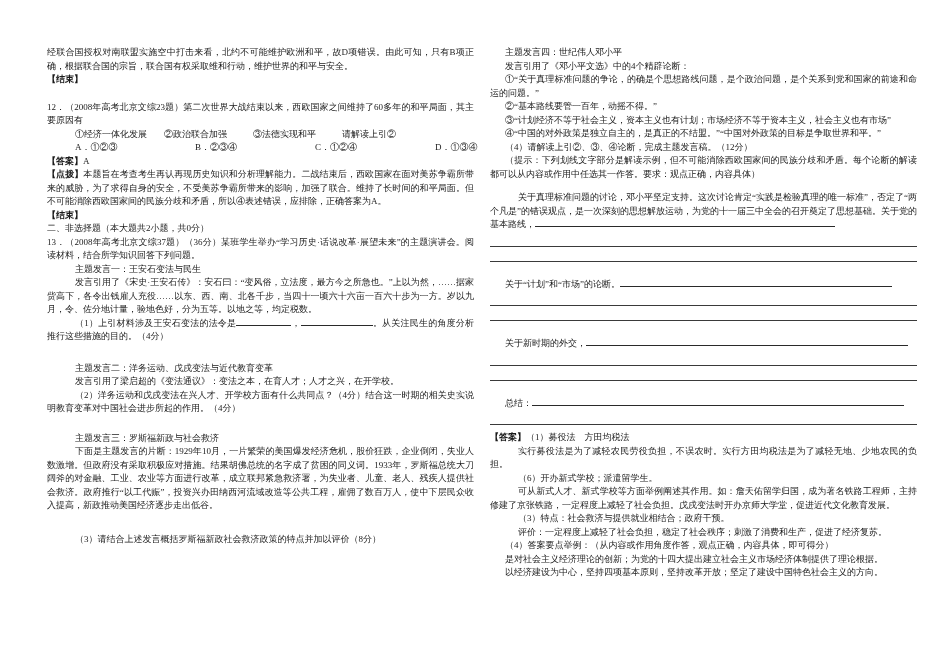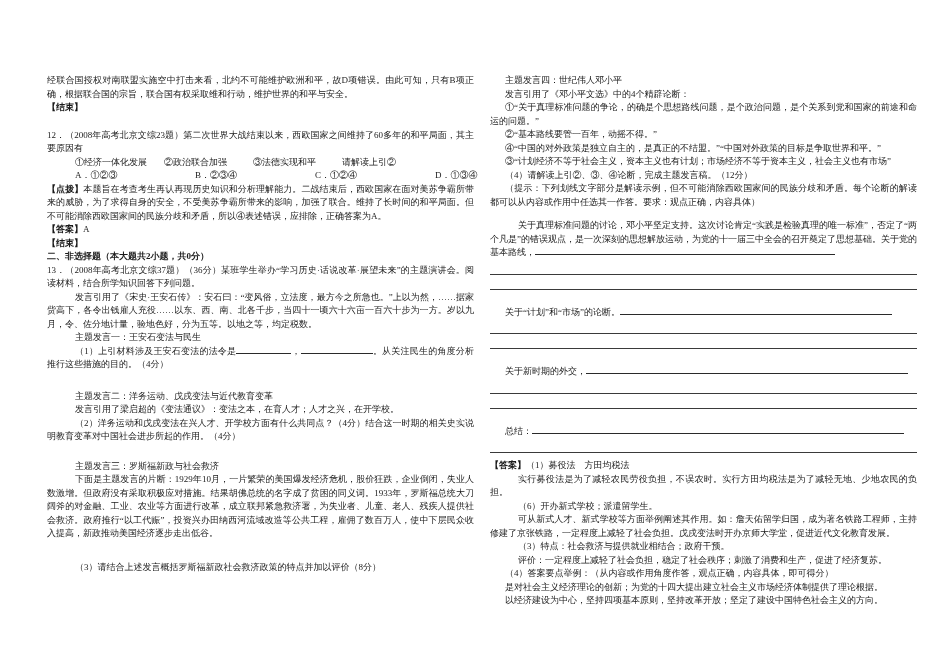--- a/index.html
+++ b/index.html
@@ -3,30 +3,30 @@
 <meta charset="utf-8">
 <style>
   html,body{margin:0;padding:0;}
   body{
     width:950px;height:672px;overflow:hidden;
     background:#ffffff;color:#1a1a1a;
     font-family:"Liberation Serif","DejaVu Serif",serif;
   }
   .page{
     box-sizing:border-box;width:950px;height:624px;
-    padding:74px 33px 0 47px;
+    padding:46px 33px 0 47px;
     display:flex;gap:16px;
   }
   .col{
     flex:0 0 427px;width:427px;
     font-size:9px;line-height:13.5px;
     text-align:justify;
   }
   p.para{margin:0;}
-  .heading{font-weight:bold;}
+  .heading{font-weight:normal;}
   .ind1{text-indent:15px;}
   .ind2{text-indent:28px;}
   .bold{font-weight:bold;}
   .uline{text-underline-offset:2px;}
   .blank{
     display:inline-block;vertical-align:baseline;
     border-bottom:1px solid #2a2a2a;height:8px;
   }
   .rule{
     height:0;border-bottom:1px solid #3a3a3a;
@@ -49,45 +49,45 @@
         <span class="opt" style="width: 89px;">②政治联合加强</span>
         <span class="opt" style="width: 89px;">③法德实现和平</span>
         <span class="opt" style="width: auto;">请解读上引②</span>
       </div>
       <div class="opts">
         <span class="opt" style="width: 120px;">A．①②③</span>
         <span class="opt" style="width: 120px;">B．②③④</span>
         <span class="opt" style="width: 120px;">C．①②④</span>
         <span class="opt" style="width: auto;">D．①③④</span>
       </div>
+      <p class="para"><span class="bold ">【答案】</span><span class="">A</span></p>
       <p class="para"><span class="bold ">【点拨】</span><span class="">本题旨在考查考生再认再现历史知识和分析理解能力。二战结束后，西欧国家在面对美苏争霸所带来的威胁，为了求得自身的安全，不受美苏争霸所带来的影响，加强了联合。维持了长时间的和平局面。但不可能消除西欧国家间的民族分歧和矛盾，所以④表述错误，应排除，正确答案为A。</span></p>
-      <p class="para"><span class="bold ">【答案】</span><span class="">A</span></p>
       <p class="para"><span class="bold ">【结束】</span></p>
       <p class="para heading"><span>二、非选择题（本大题共2小题，共0分）</span></p>
       <p class="para"><span>13．（2008年高考北京文综37题）（36分）某班学生举办“学习历史·话说改革·展望未来”的主题演讲会。阅读材料，结合所学知识回答下列问题。</span></p>
+      <p class="para ind2"><span>主题发言一：王安石变法与民生</span></p>
       <p class="para ind2"><span>发言引用了《宋史·王安石传》：安石曰：“变风俗，立法度，最方今之所急也。”上以为然，……据家赀高下，各令出钱雇人充役……以东、西、南、北各千步，当四十一顷六十六亩一百六十步为一方。岁以九月，令、佐分地计量，验地色好，分为五等。以地之等，均定税数。</span></p>
-      <p class="para ind2"><span>主题发言一：王安石变法与民生</span></p>
       <p class="para ind2"><span class="">（1）上引材料涉及王安石变法的法令是</span><span class="blank" style="width: 55px;"></span><span class="">，</span><span class="blank" style="width: 72px;"></span><span class="">。从关注民生的角度分析推行这些措施的目的。（4分）</span></p>
       <div style="height: 18px;"></div>
       <p class="para ind2"><span>主题发言二：洋务运动、戊戌变法与近代教育变革</span></p>
       <p class="para ind2"><span>发言引用了梁启超的《变法通议》：变法之本，在育人才；人才之兴，在开学校。</span></p>
       <p class="para ind2"><span>（2）洋务运动和戊戌变法在兴人才、开学校方面有什么共同点？（4分）结合这一时期的相关史实说明教育变革对中国社会进步所起的作用。（4分）</span></p>
       <div style="height: 16px;"></div>
       <p class="para ind2"><span>主题发言三：罗斯福新政与社会救济</span></p>
       <p class="para ind2"><span>下面是主题发言的片断：1929年10月，一片繁荣的美国爆发经济危机，股价狂跌，企业倒闭，失业人数激增。但政府没有采取积极应对措施。结果胡佛总统的名字成了贫困的同义词。1933年，罗斯福总统大刀阔斧的对金融、工业、农业等方面进行改革，成立联邦紧急救济署，为失业者、儿童、老人、残疾人提供社会救济。政府推行“以工代赈”，投资兴办田纳西河流域改造等公共工程，雇佣了数百万人，使中下层民众收入提高，新政推动美国经济逐步走出低谷。</span></p>
       <div style="height: 20px;"></div>
       <p class="para ind2"><span>（3）请结合上述发言概括罗斯福新政社会救济政策的特点并加以评价（8分）</span></p>
     </div>
     <div class="col">
       <p class="para ind1"><span>主题发言四：世纪伟人邓小平</span></p>
       <p class="para ind1"><span>发言引用了《邓小平文选》中的4个精辟论断：</span></p>
       <p class="para ind1"><span>①“关于真理标准问题的争论，的确是个思想路线问题，是个政治问题，是个关系到党和国家的前途和命运的问题。”</span></p>
       <p class="para ind1"><span>②“基本路线要管一百年，动摇不得。”</span></p>
+      <p class="para ind1"><span>③“计划经济不等于社会主义，资本主义也有计划；市场经济不等于资本主义，社会主义也有市场”</span></p>
       <p class="para ind1"><span>④“中国的对外政策是独立自主的，是真正的不结盟。”“中国对外政策的目标是争取世界和平。”</span></p>
-      <p class="para ind1"><span>③“计划经济不等于社会主义，资本主义也有计划；市场经济不等于资本主义，社会主义也有市场”</span></p>
       <p class="para ind1"><span>（4）请解读上引②、③、④论断，完成主题发言稿。（12分）</span></p>
       <p class="para ind1"><span>（提示：下列划线文字部分是解读示例，但不可能消除西欧国家间的民族分歧和矛盾。每个论断的解读都可以从内容或作用中任选其一作答。要求：观点正确，内容具体）</span></p>
       <div style="height: 10px;"></div>
       <p class="para ind2"><span class="">关于真理标准问题的讨论，邓小平坚定支持。这次讨论</span><span class="uline">肯定“实践是检验真理的唯一标准”，否定了“两个凡是”的错误观点，是一次深刻的思想解放运动，为党的十一届三中全会的召开奠定了思想基础。</span><span class="">关于党的基本路线，</span><span class="blank" style="width: 300px;"></span></p>
       <div class="rule"></div>
       <div class="rule"></div>
       <div style="height: 16px;"></div>
       <p class="para ind1"><span class="">关于“计划”和“市场”的论断。</span><span class="blank" style="width: 272px;"></span></p>
       <div class="rule"></div>
       <div class="rule"></div>

